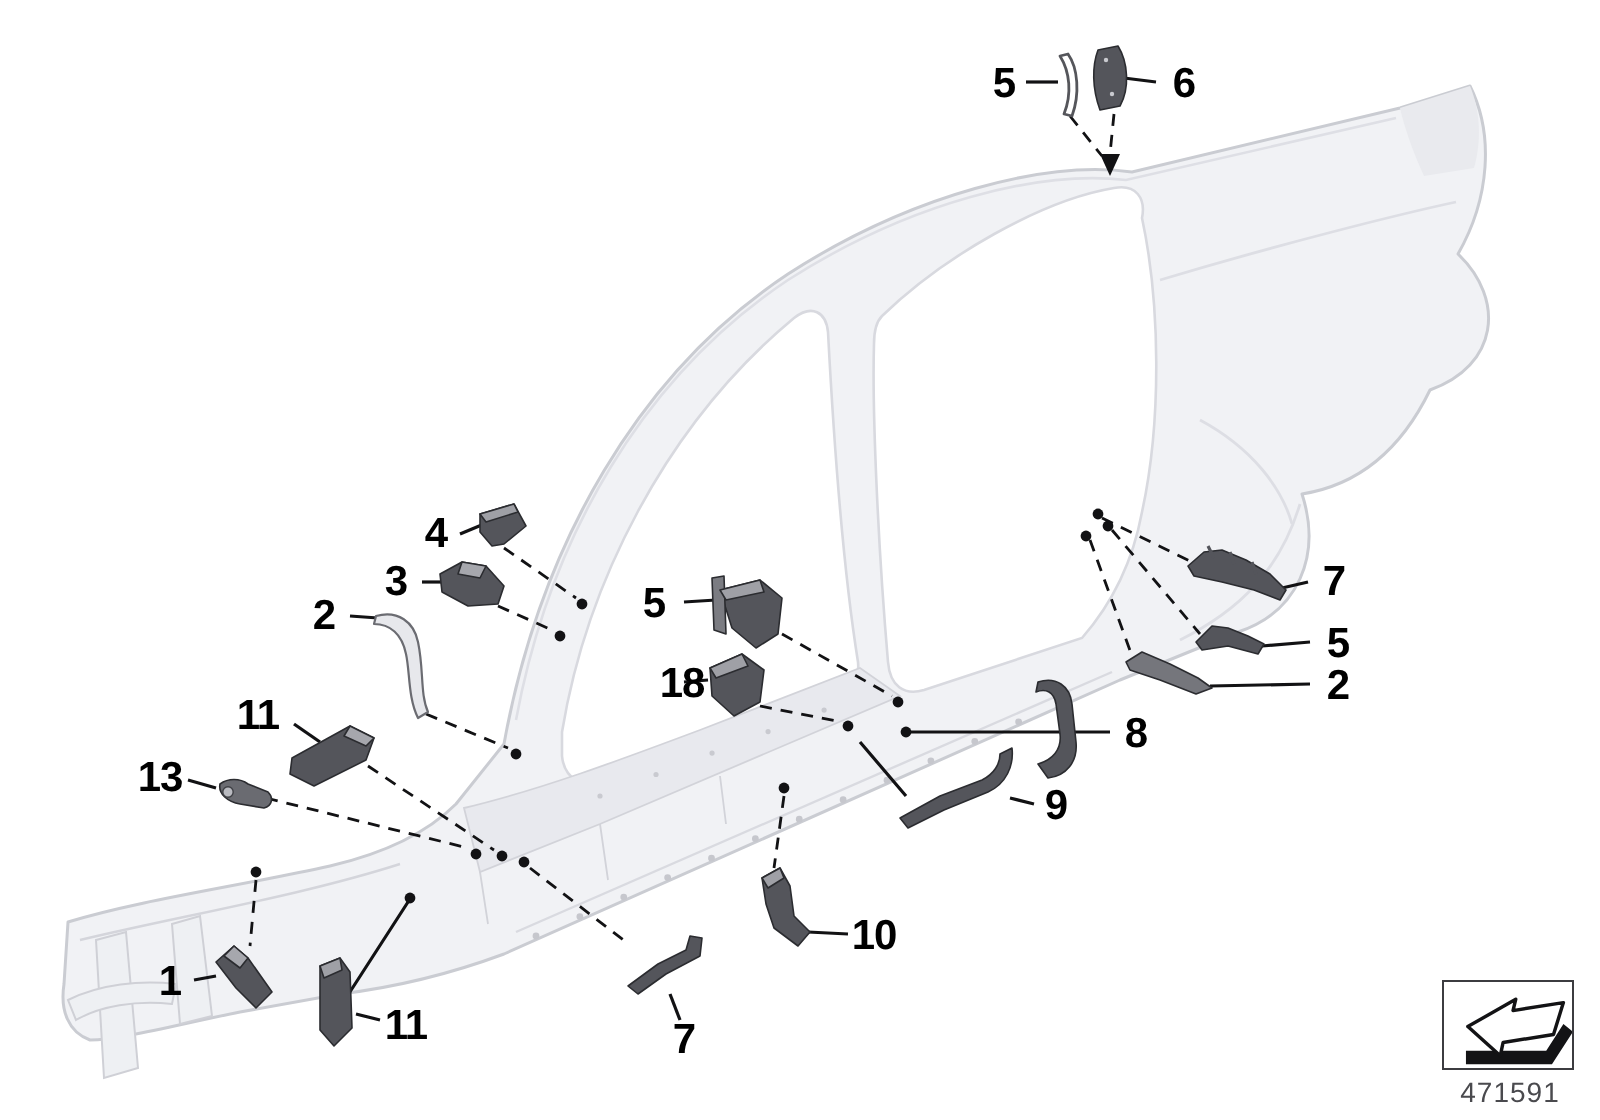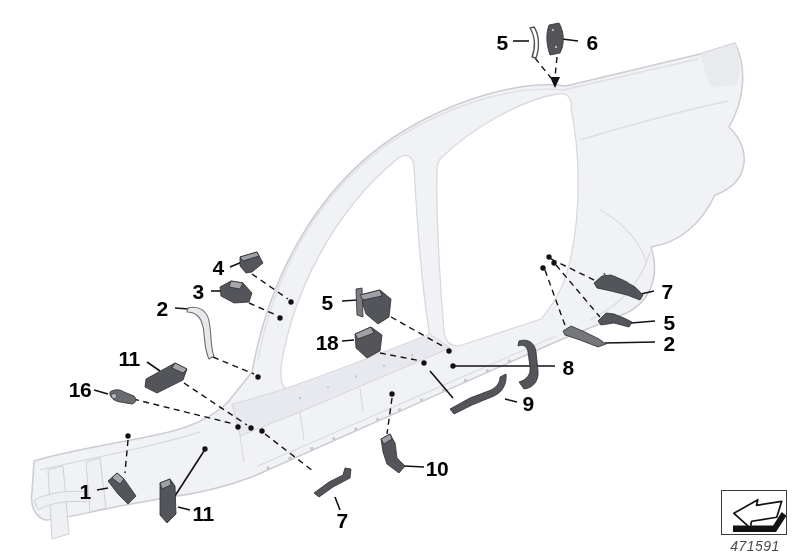--- a/index.html
+++ b/index.html
@@ -6,21 +6,21 @@
   .stage{
     position:relative;width:800px;height:560px;background:#ffffff;overflow:hidden;
     font-family:"Liberation Sans", sans-serif;
   }
   .art{position:absolute;left:0;top:0;}
   .callout{
     position:absolute;transform:translate(-50%,-50%);
     font-weight:bold;font-size:21px;line-height:1;color:#000;
     letter-spacing:-0.5px;cursor:pointer;user-select:none;
   }
-  .footnote{position:absolute;left:721px;top:490px;width:68px;text-align:center;font-style:italic;}
+  .footnote{position:absolute;left:721px;top:490px;width:68px;text-align:center;}
   .footnote .iconbox{
     width:66px;height:45px;border:1.6px solid #3c3c40;background:#fff;
     box-sizing:border-box;display:block;
   }
   .footnote .pn{
     margin-top:3px;font-size:14px;color:#4a4a4e;letter-spacing:0.5px;
   }
 </style>
 </head>
 <body>
@@ -170,26 +170,26 @@
     <div class="callout" style="left:198px;top:291px">3</div>
     <div class="callout" style="left:218px;top:267px">4</div>
     <div class="callout" style="left:502px;top:42px">5</div>
     <div class="callout" style="left:592px;top:42px">6</div>
     <div class="callout" style="left:667px;top:291px">7</div>
     <div class="callout" style="left:568px;top:367px">8</div>
     <div class="callout" style="left:528px;top:403px">9</div>
     <div class="callout" style="left:437px;top:468px">10</div>
     <div class="callout" style="left:129px;top:358px">11</div>
     <div class="callout" style="left:342px;top:520px">7</div>
-    <div class="callout" style="left:80px;top:389px">16</div>
+    <div class="callout" style="left:80px;top:389px">13</div>
     <div class="callout" style="left:203px;top:513px">11</div>
     <div class="callout" style="left:669px;top:322px">5</div>
     <div class="callout" style="left:669px;top:343px">2</div>
     <div class="callout" style="left:327px;top:302px">5</div>
-    <div class="callout" style="left:327px;top:342px">18</div>
+    <div class="callout" style="left:341px;top:342px">18</div>
   </div>
 
   <div class="footnote">
     <svg class="iconbox" width="66" height="45" viewBox="0 0 66 45">
       <g transform="translate(-722,-491)">
         <path d="M 733,527 L 775,527 L 784,513 L 789,517 L 778,534 L 733,534 Z" fill="#131315"></path>
         <path d="M 783,500 L 757,506 L 758,500 L 734,516 L 752,530 L 753,523 L 779,517 Z" fill="#ffffff" stroke="#131315" stroke-width="1.8" stroke-linejoin="round" transform="rotate(4 758 515)"></path>
       </g>
     </svg>
     <div class="pn">471591</div>

